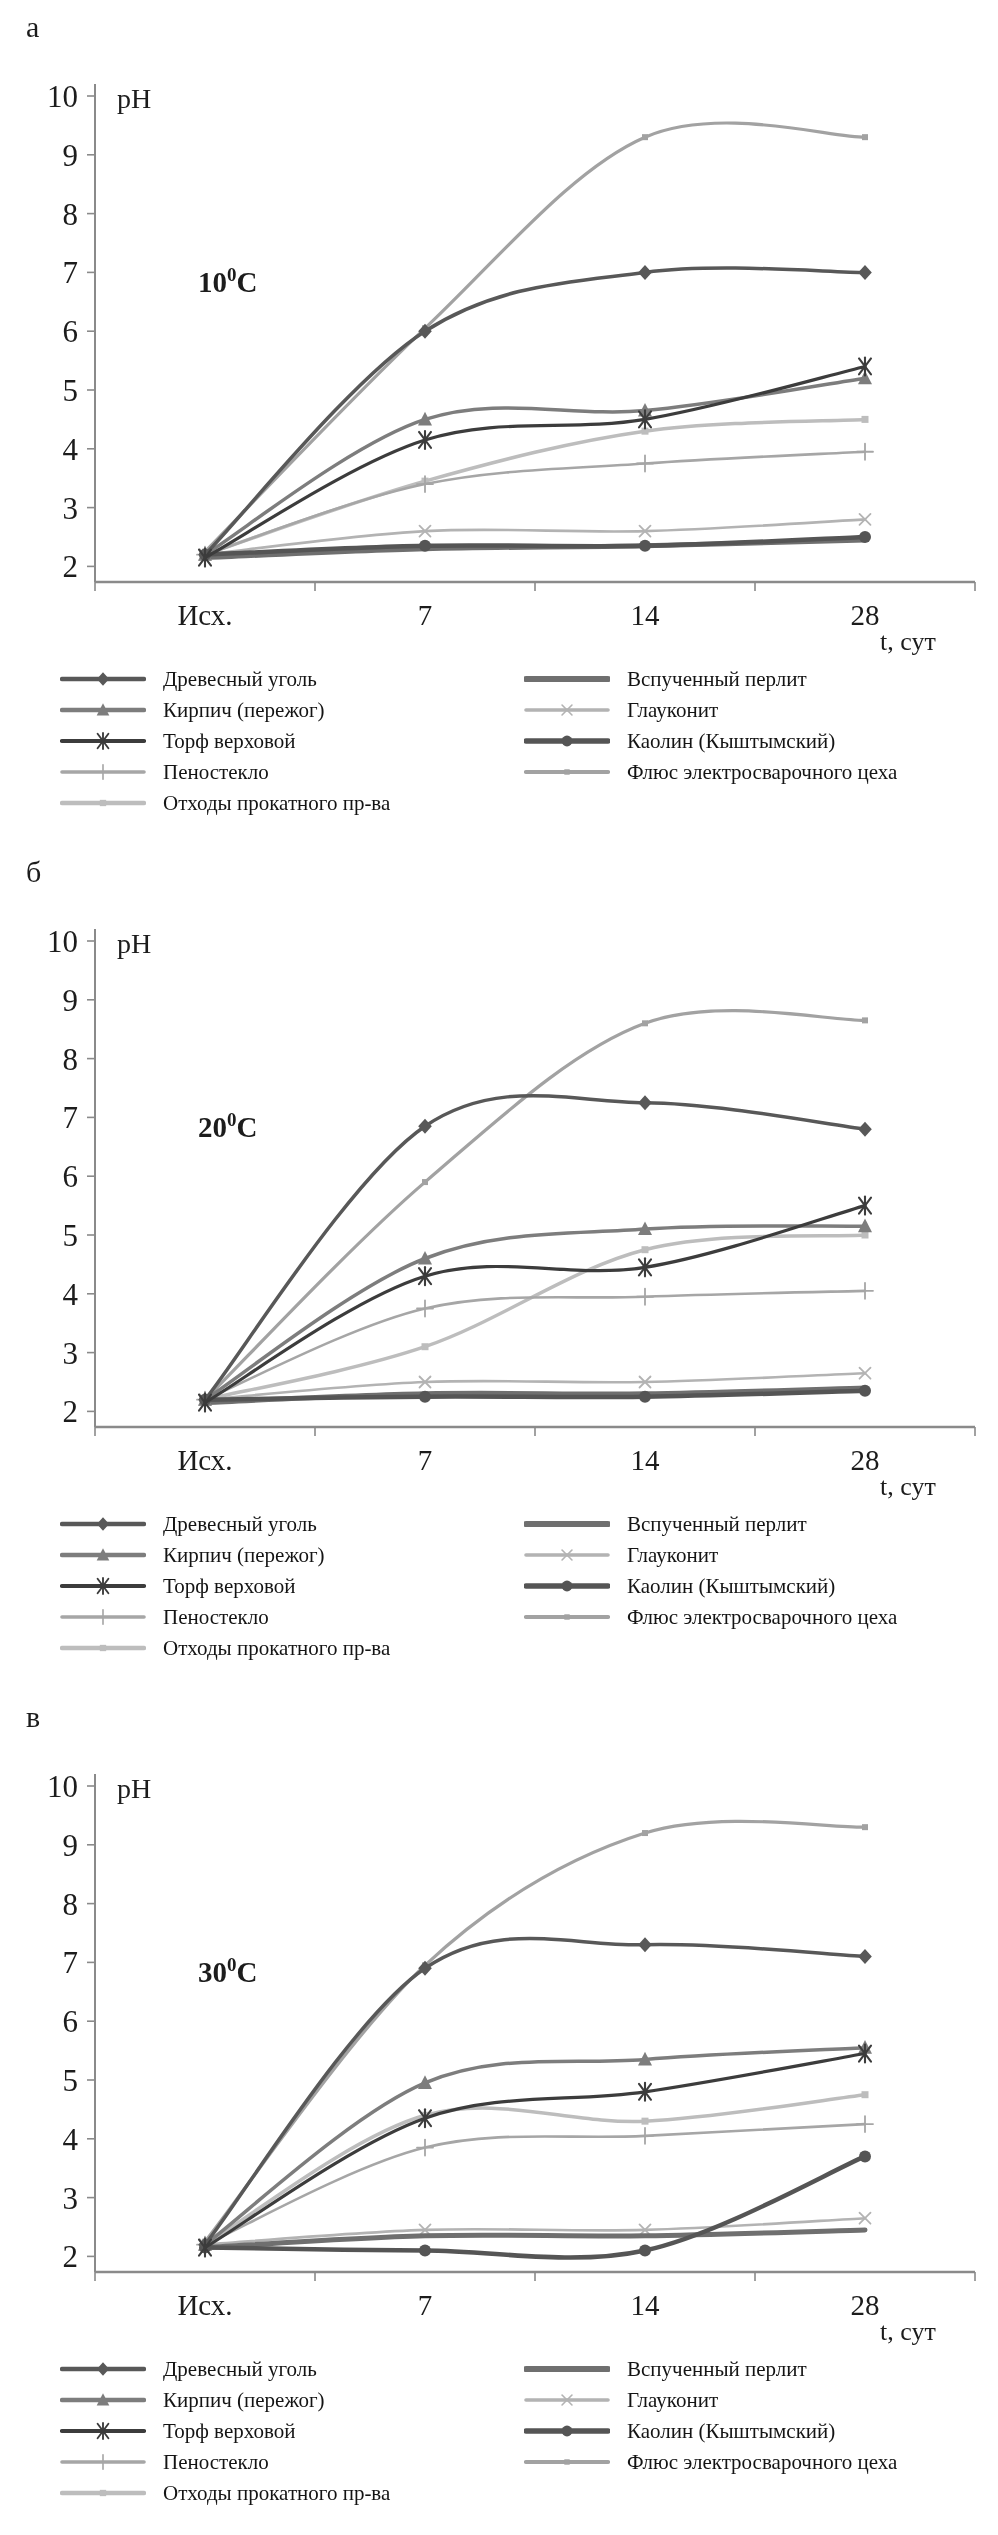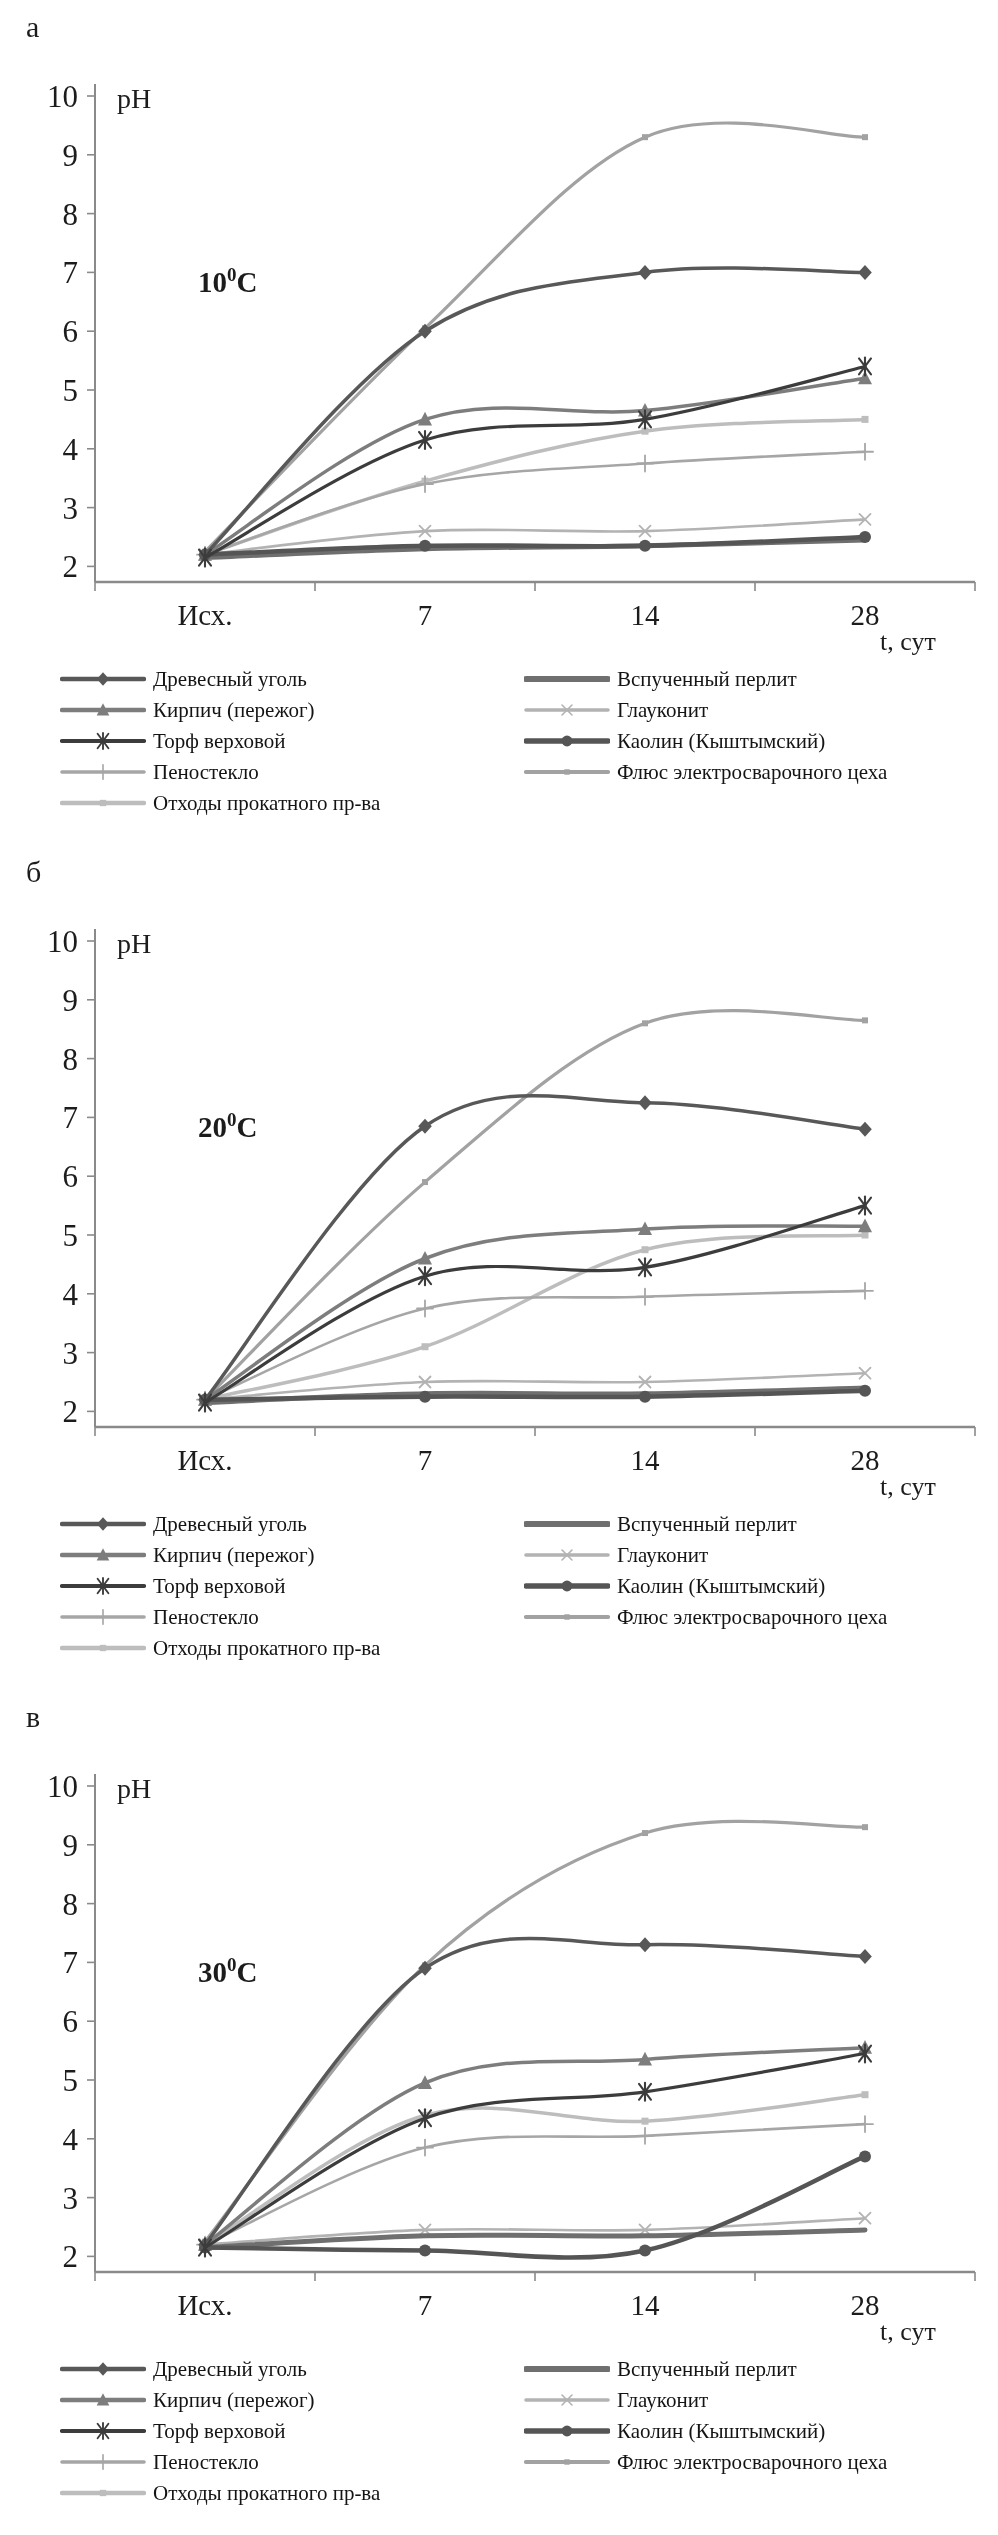--- a/index.html
+++ b/index.html
@@ -2,21 +2,21 @@
 <html><head>
 <meta charset="utf-8">
 <style>
   html,body{margin:0;padding:0;background:#ffffff;}
   body{width:998px;height:2535px;font-family:"Liberation Serif", "DejaVu Serif", serif;color:#1c1c1c;}
   .figure{width:998px;height:2535px;background:#ffffff;overflow:hidden;}
   .chart-block{position:relative;width:998px;height:845px;}
   .panel-letter{position:absolute;left:26px;top:10px;font-size:30px;line-height:34px;color:#1c1c1c;}
   svg.plot{position:absolute;left:0;top:44px;display:block;}
   .legend{position:absolute;left:60px;top:668px;display:grid;grid-template-columns:464px auto;row-gap:9px;}
-  .legend-item{display:flex;align-items:flex-end;gap:7px;height:22px;}
+  .legend-item{display:flex;align-items:flex-end;gap:17px;height:22px;}
   .legend-label{font-size:21px;line-height:22px;color:#141414;white-space:nowrap;}
   text{fill:#1c1c1c;}
 </style>
 </head>
 <body>
 
 <div class="figure">
 
   <section class="chart-block">
     <div class="panel-letter">а</div>

